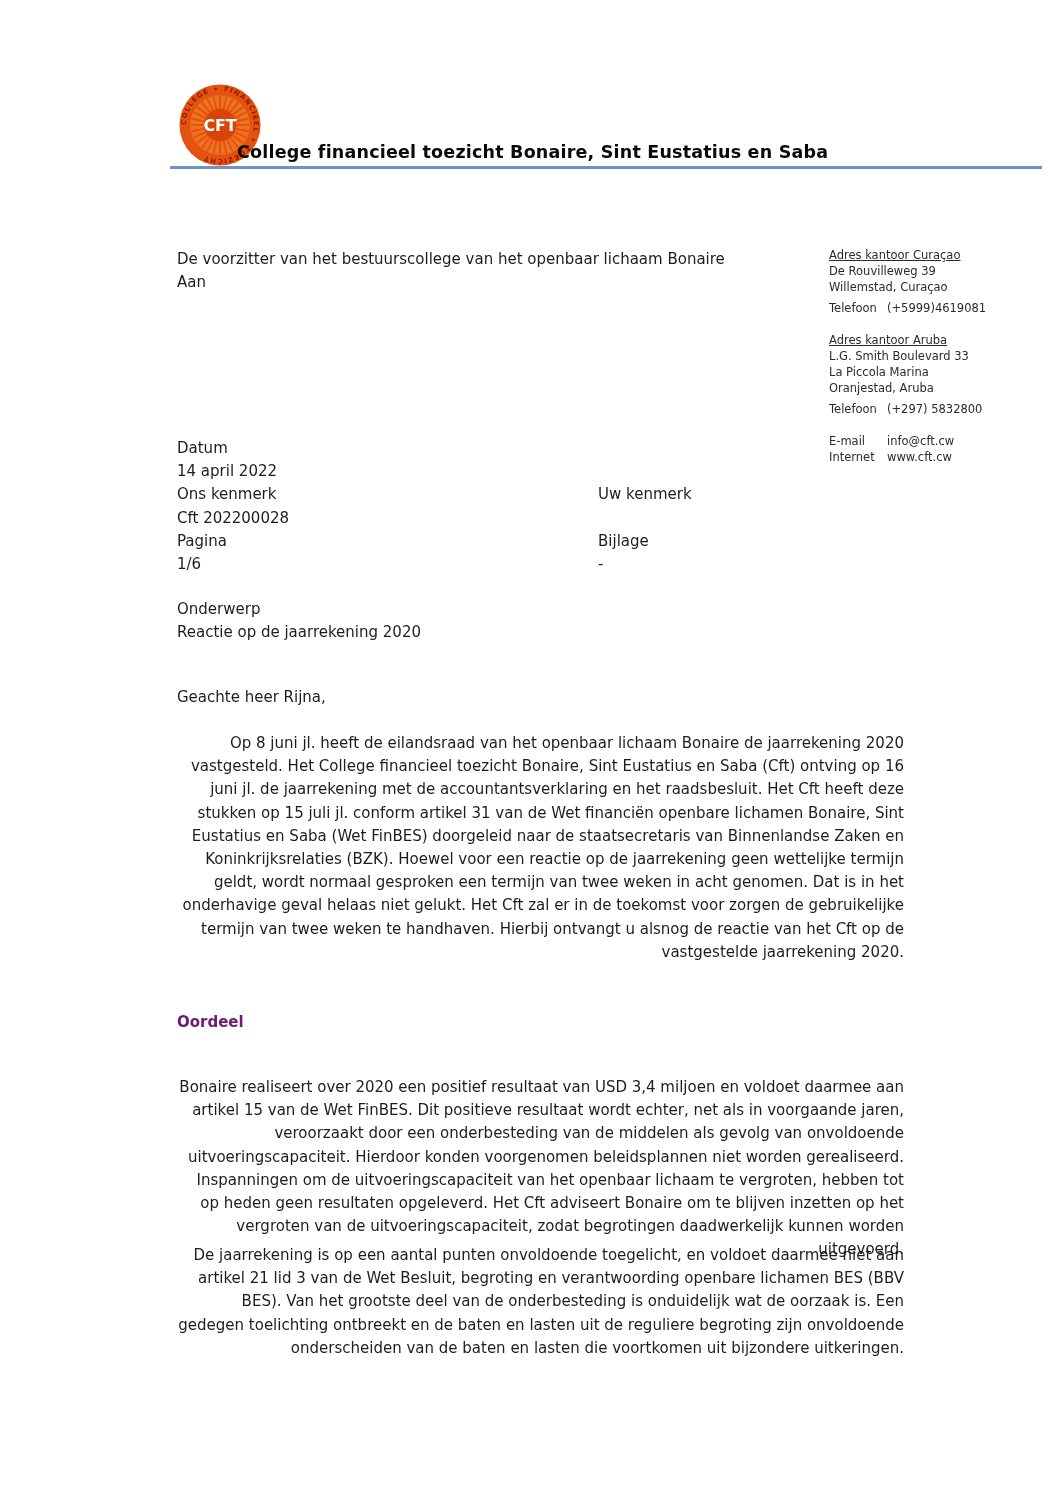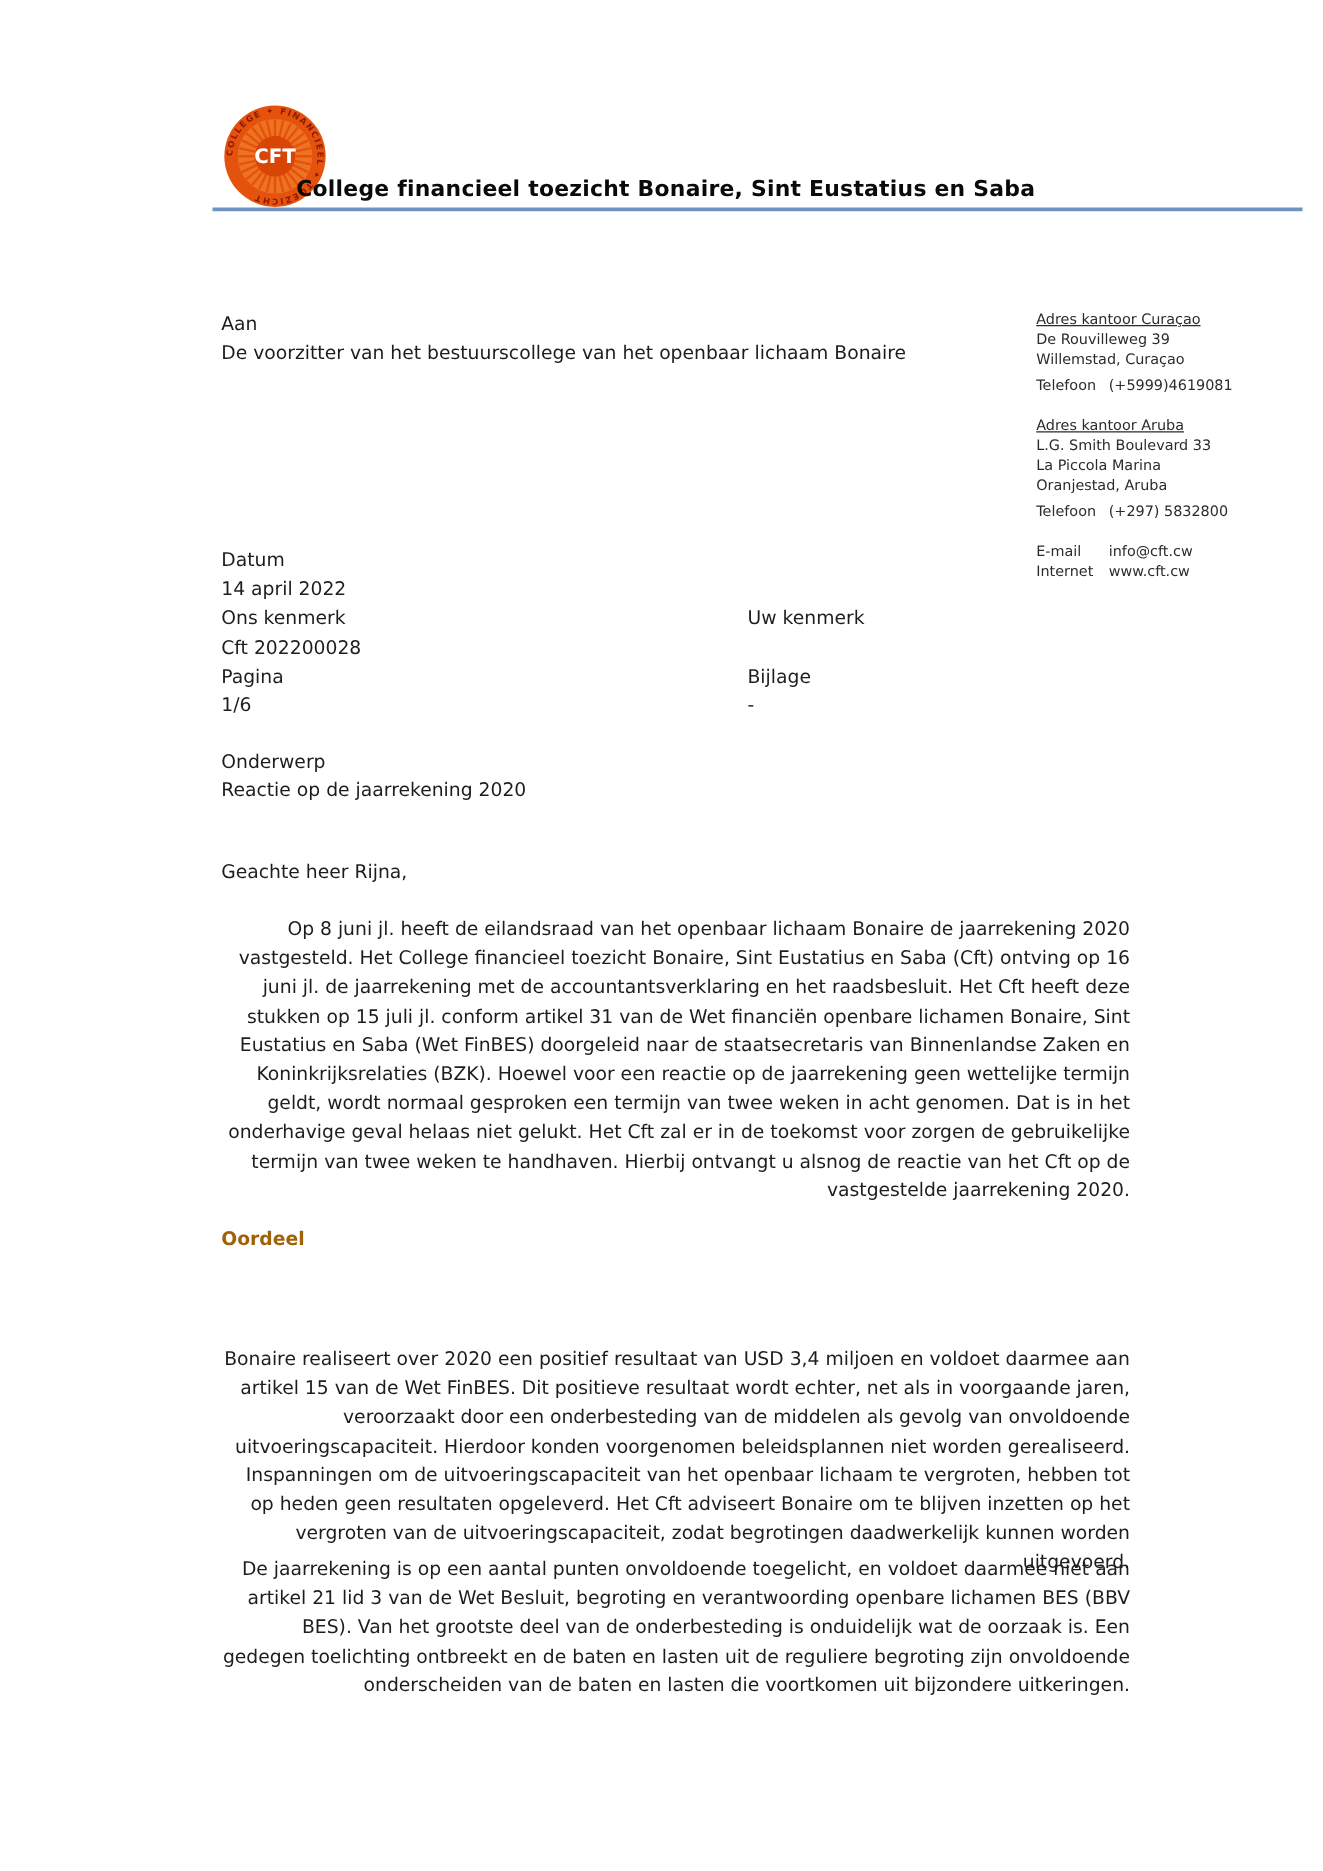--- a/index.html
+++ b/index.html
@@ -17,22 +17,22 @@
   .office-heading{text-decoration:underline;}
   .phone-row{margin-top:6px;}
   .side-label{display:inline-block;width:58px;}
   .links{margin-top:16px;}
   .meta{position:absolute;left:177px;top:437px;}
   .col-l{display:inline-block;width:421px;}
   .onderwerp{position:absolute;left:177px;top:598px;}
   .salutation{position:absolute;left:177px;top:686px;}
   .para{position:absolute;left:177px;width:727px;text-align:right;}
   .p1{top:732px;}
-  .heading-oordeel{position:absolute;left:177px;top:980px;font-size:15px;
-        line-height:23.2px;font-weight:bold;color:#a16207;}
+  .heading-oordeel{position:absolute;left:177px;top:1011px;font-size:15px;
+        line-height:23.2px;font-weight:bold;color:#701a75;}
   .p2{top:1040px;margin-top:36px;}
   .p3{top:1244px;}
 </style>
 </head>
 <body>
 
 <div class="page">
 
   <div class="logo">
     <svg width="82" height="82" viewBox="0 0 88 88">
@@ -74,22 +74,22 @@
         <textPath href="#ringPath">COLLEGE ✦ FINANCIEEL ✦ TOEZICHT</textPath>
       </text>
       <text x="44" y="50" text-anchor="middle" font-size="17" font-weight="bold" fill="#ffffff" font-family="DejaVu Sans, sans-serif">CFT</text>
     </svg>
   </div>
 
   <div class="header-title">College financieel toezicht Bonaire, Sint Eustatius en Saba</div>
   <div class="rule"></div>
 
   <div class="recipient body-text">
+    <div>De voorzitter van het bestuurscollege van het openbaar lichaam Bonaire</div>
     <div>Aan</div>
-    <div>De voorzitter van het bestuurscollege van het openbaar lichaam Bonaire</div>
   </div>
 
   <div class="sidebar">
     <div class="office">
       <div class="office-heading">Adres kantoor Curaçao</div>
       <div>De Rouvilleweg 39</div>
       <div>Willemstad, Curaçao</div>
       <div class="phone-row">
         <span class="side-label">Telefoon</span><span>(+5999)4619081</span>
       </div>

